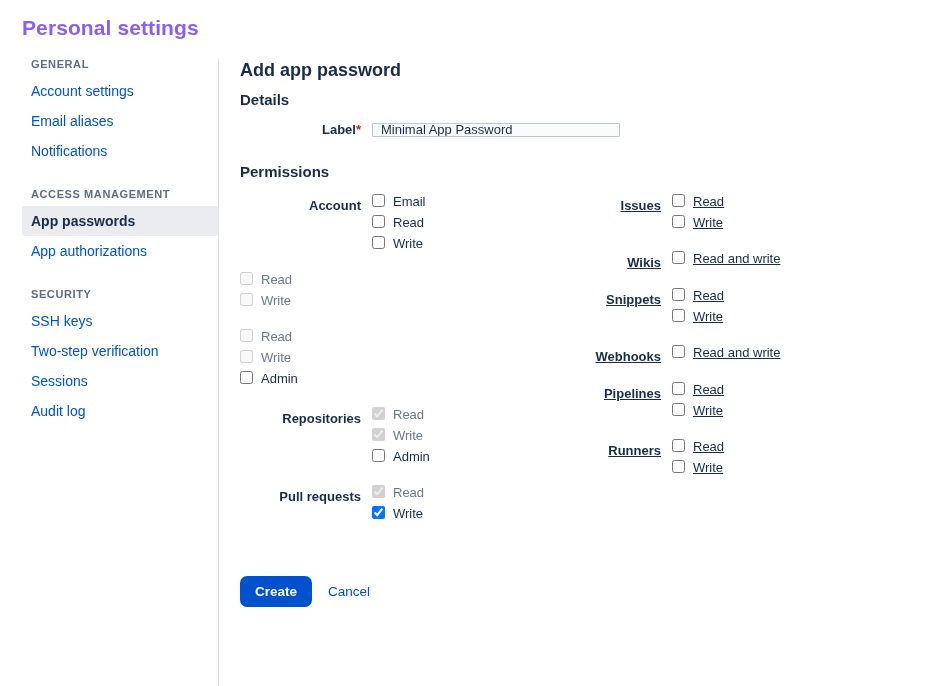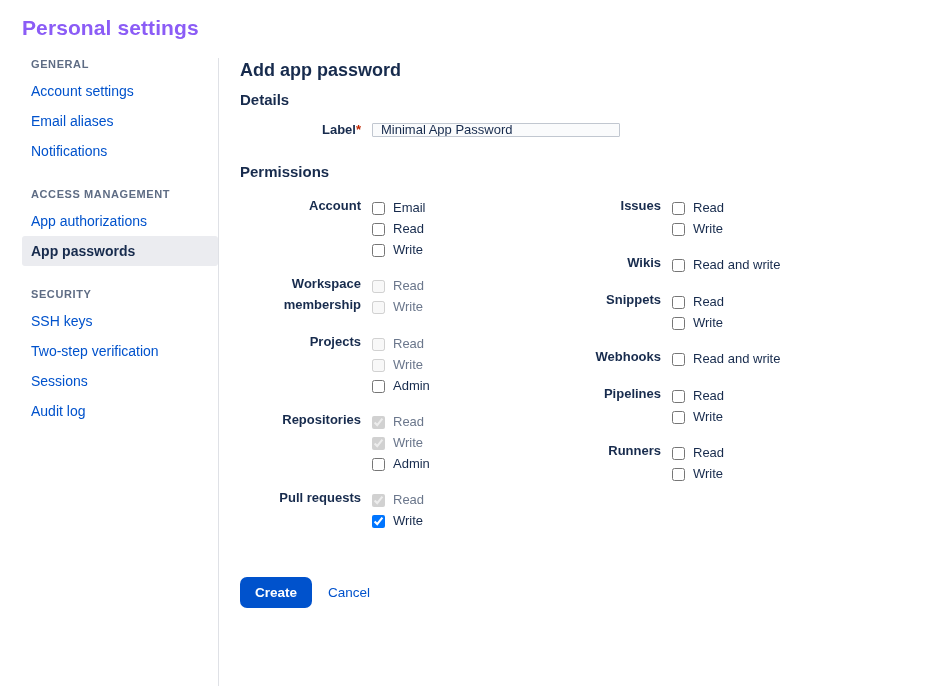--- a/index.html
+++ b/index.html
@@ -112,20 +112,21 @@
   
   .perm-grid {
     display: flex;
     gap: 0;
   }
   .perm-col {
     width: 300px;
   }
   .perm-col.right {
     width: 260px;
+    text-decoration: underline;
   }
   .perm-block {
     display: flex;
     margin-bottom: 15px;
   }
   .perm-name {
     width: 132px;
     text-align: right;
     padding-right: 11px;
     box-sizing: border-box;
@@ -133,21 +134,21 @@
     font-weight: bold;
     color: #172b4d;
     line-height: 21px;
     padding-top: 1px;
   }
   .perm-opts {
     flex: 1;
   }
   .opt {
     display: flex;
-    align-items: flex-end;
+    align-items: flex-start;
     height: 21px;
     font-size: 13px;
     color: #172b4d;
   }
   .opt input[type="checkbox"] {
     margin: 0 8px 0 0;
     width: 13px;
     height: 13px;
   }
   .opt.dim {
@@ -190,22 +191,22 @@
 
   <nav class="sidebar" id="sidebar">
       <div class="sb-group">
         <div class="sb-group-title">GENERAL</div>
         <a class="sb-item">Account settings</a>
         <a class="sb-item">Email aliases</a>
         <a class="sb-item">Notifications</a>
       </div>
       <div class="sb-group">
         <div class="sb-group-title">ACCESS MANAGEMENT</div>
+        <a class="sb-item active">App passwords</a>
         <a class="sb-item">App authorizations</a>
-        <a class="sb-item active">App passwords</a>
       </div>
       <div class="sb-group">
         <div class="sb-group-title">SECURITY</div>
         <a class="sb-item">SSH keys</a>
         <a class="sb-item">Two-step verification</a>
         <a class="sb-item">Sessions</a>
         <a class="sb-item">Audit log</a>
       </div>
     </nav>
 
@@ -234,34 +235,32 @@
                 <input type="checkbox" style="">
                 <label>Read</label>
               </div>
               <div class="opt">
                 <input type="checkbox" style="">
                 <label>Write</label>
               </div>
             </div>
           </div>
           <div class="perm-block">
-            <div class="perm-name">Workspace membership</div>
             <div class="perm-opts">
               <div class="opt dim">
                 <input type="checkbox" disabled="" style="">
                 <label>Read</label>
               </div>
               <div class="opt dim">
                 <input type="checkbox" disabled="" style="">
                 <label>Write</label>
               </div>
             </div>
           </div>
           <div class="perm-block">
-            <div class="perm-name">Projects</div>
             <div class="perm-opts">
               <div class="opt dim">
                 <input type="checkbox" disabled="" style="">
                 <label>Read</label>
               </div>
               <div class="opt dim">
                 <input type="checkbox" disabled="" style="">
                 <label>Write</label>
               </div>
               <div class="opt">

